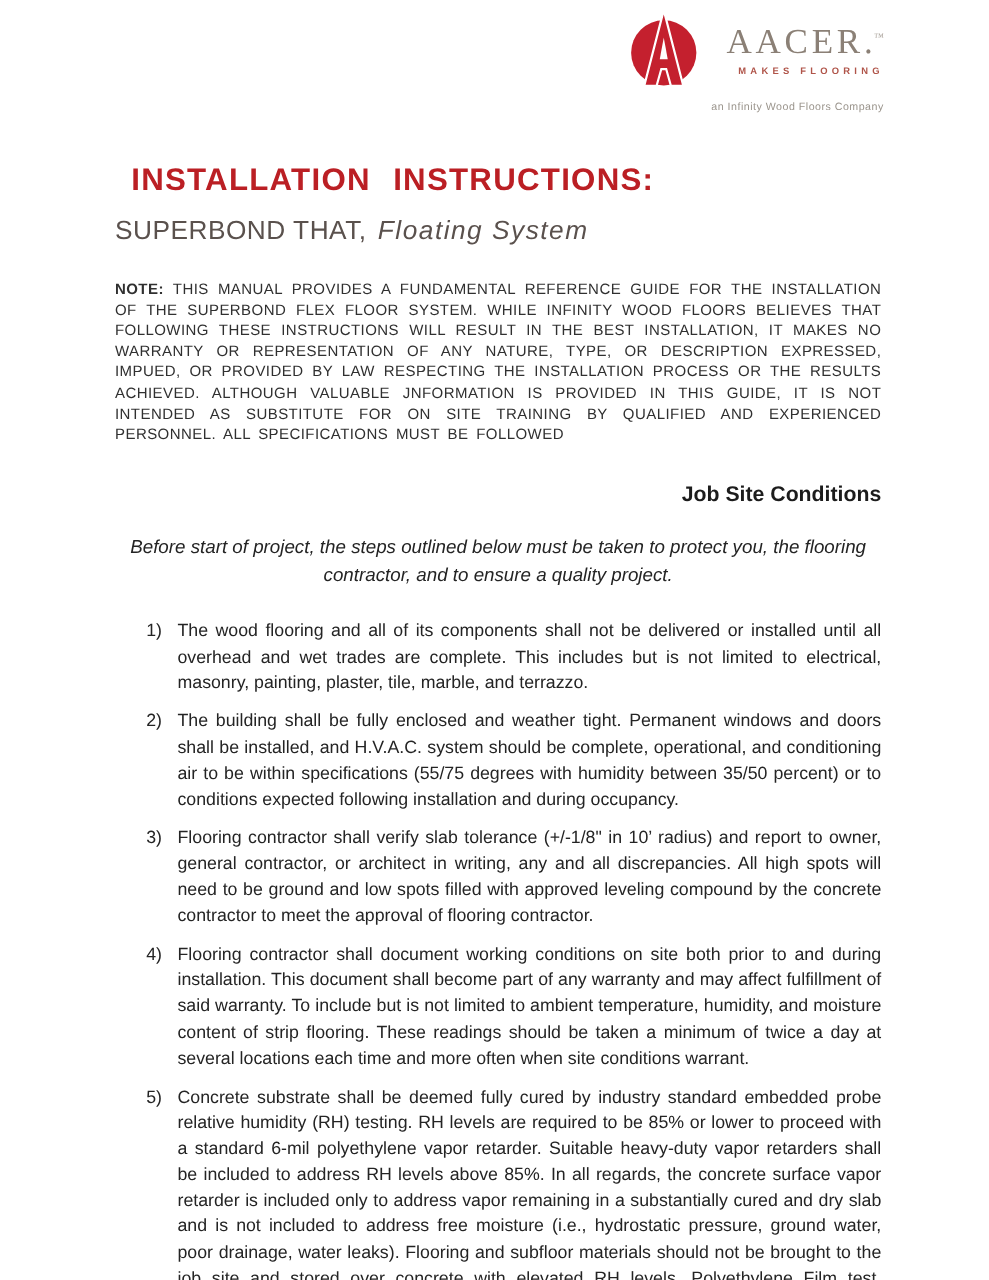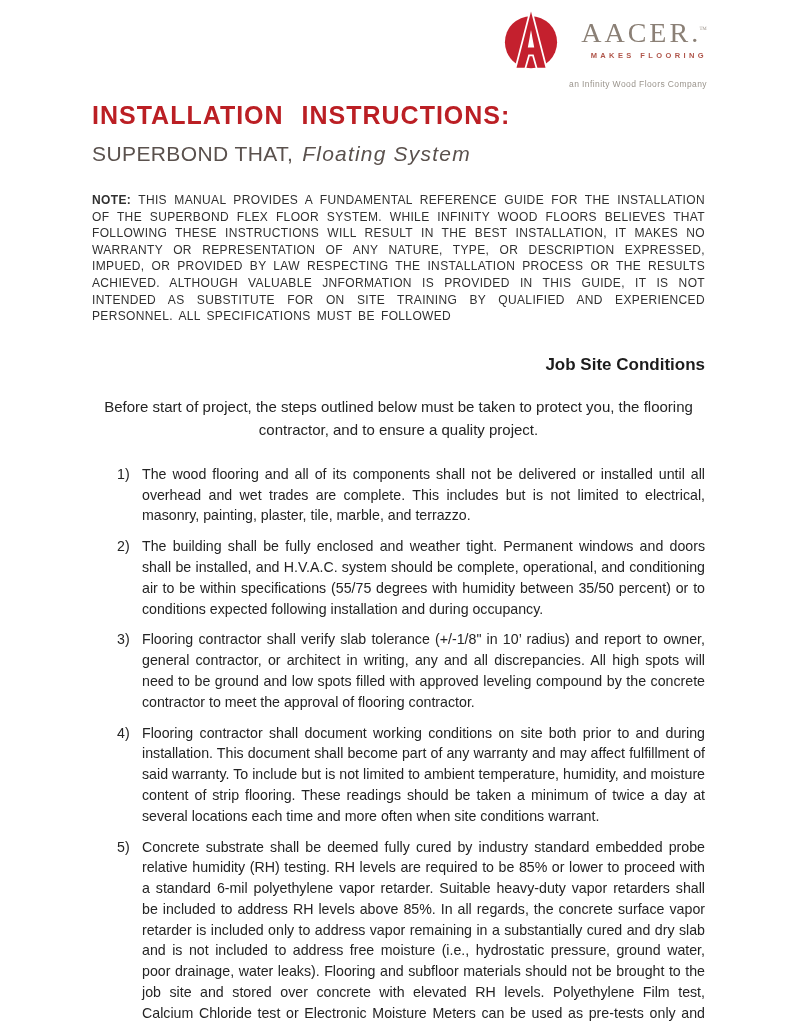--- a/index.html
+++ b/index.html
@@ -1,54 +1,54 @@
 <!DOCTYPE html>
 <html><head>
 <meta charset="utf-8">
 <style>
   html,body { margin:0; padding:0; background:#ffffff; }
   .page {
     position:relative; width:791px; height:1024px; background:#ffffff;
-    box-sizing:border-box; padding:0 86px 0 92px; overflow:hidden;
+    box-sizing:border-box; padding:16px 86px 0 92px; overflow:hidden;
     font-family:"Liberation Sans", sans-serif; color:#2b2b2b;
   }
   
   .logo { position:absolute; top:10px; right:84px; display:flex; align-items:flex-start; gap:9px; }
   .logo-mark { display:block; width:58px; height:61px; }
   .logo-text { display:flex; flex-direction:column; align-items:flex-end; padding-top:6px; }
   .brand {
     font-family:"Liberation Serif", serif; font-size:28px; line-height:28px;
     letter-spacing:3px; color:#8b8076; white-space:nowrap;
   }
   .brand sup { font-size:8px; letter-spacing:0; margin-left:-2px; opacity:.75; }
   .tagline {
     margin-top:4px; font-size:7.5px; font-weight:bold; letter-spacing:3.4px;
     color:#b0554a; white-space:nowrap;
   }
   .subtagline { margin-top:19px; font-size:8.5px; letter-spacing:0.4px; color:#9a948c; white-space:nowrap; }
   
   .title {
-    margin:0; padding-top:100px; font-size:25px; line-height:30px; font-weight:bold;
+    margin:13px; padding-top:100px; font-size:25px; line-height:30px; font-weight:bold;
     color:#bb1f24; letter-spacing:1px; word-spacing:10px;
   }
   .subtitle {
     margin:11px 0 0; font-size:21px; line-height:25px; font-weight:normal;
     color:#5a514d; letter-spacing:0.4px;
   }
   .subtitle em { margin-left:9px; letter-spacing:1.2px; }
   
   .note {
     margin:26px 0 0; font-size:12px; line-height:16.6px; text-align:justify;
     color:#303030; letter-spacing:0.35px; word-spacing:2.5px;
   }
   .note b { font-weight:bold; }
   
   .section-heading { margin:30px 0 0; text-align:right; font-size:17px; font-weight:bold; color:#1c1c1c; }
   .intro {
-    margin:20px auto 0; max-width:604px; text-align:center; 
+    margin:20px auto 0; max-width:604px; text-align:center; font-style:italic;
     font-size:15px; line-height:23px; color:#242424;
   }
   
   .jlist { margin-top:23px; }
   .jitem { display:flex; margin:0 0 10px 25px; font-size:14.2px; line-height:20.8px; color:#242424; }
   .jitem .num { flex:0 0 25px; }
   .jitem .txt { flex:1; text-align:justify; }
 </style>
 </head>
 <body>

